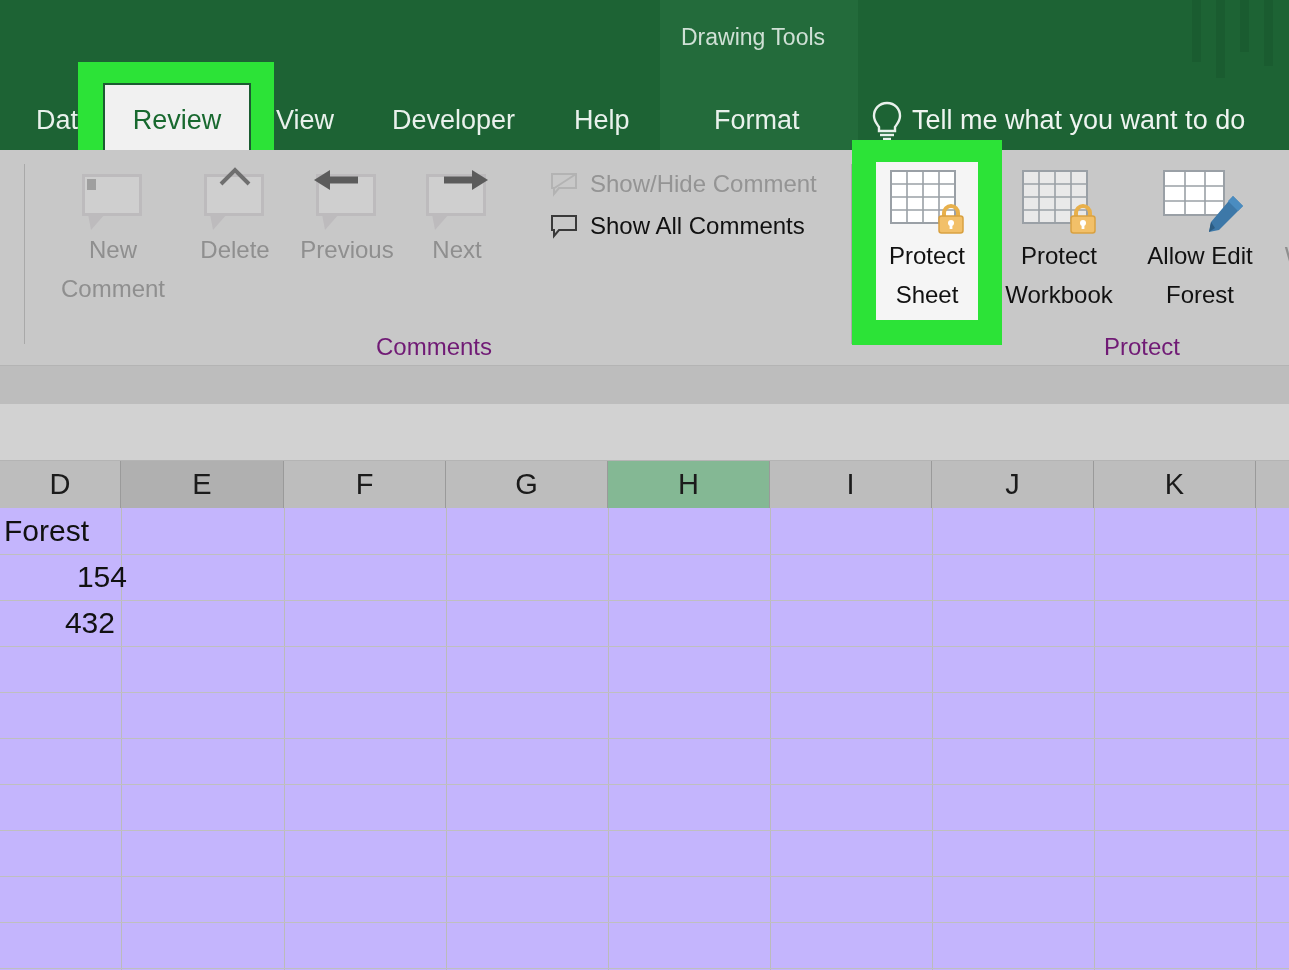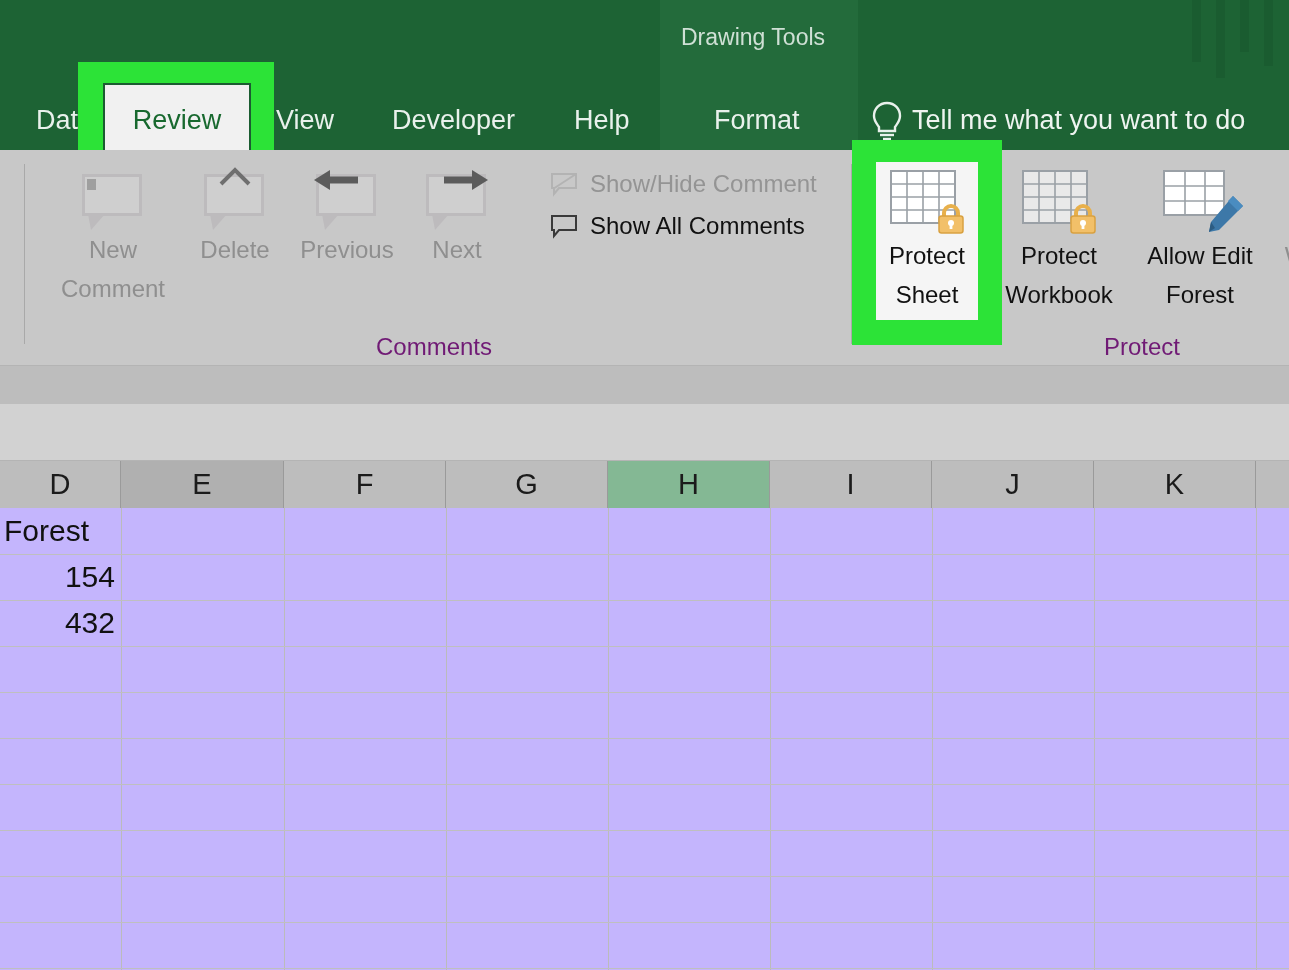--- a/index.html
+++ b/index.html
@@ -306,17 +306,17 @@
     <div class="hline" style="top:138px;"></div>
     <div class="hline" style="top:184px;"></div>
     <div class="hline" style="top:230px;"></div>
     <div class="hline" style="top:276px;"></div>
     <div class="hline" style="top:322px;"></div>
     <div class="hline" style="top:368px;"></div>
     <div class="hline" style="top:414px;"></div>
     <div class="hline" style="top:460px;"></div>
 
     <div class="cellval" style="left:4px;top:0;">Forest</div>
-    <div class="cellval num" style="left:0;top:46px;width:115px;">154</div>
+    <div class="cellval num" style="left:12px;top:46px;width:115px;">154</div>
     <div class="cellval num" style="left:0;top:92px;width:115px;">432</div>
   </div>
 
 </div>
 
 </body></html>

